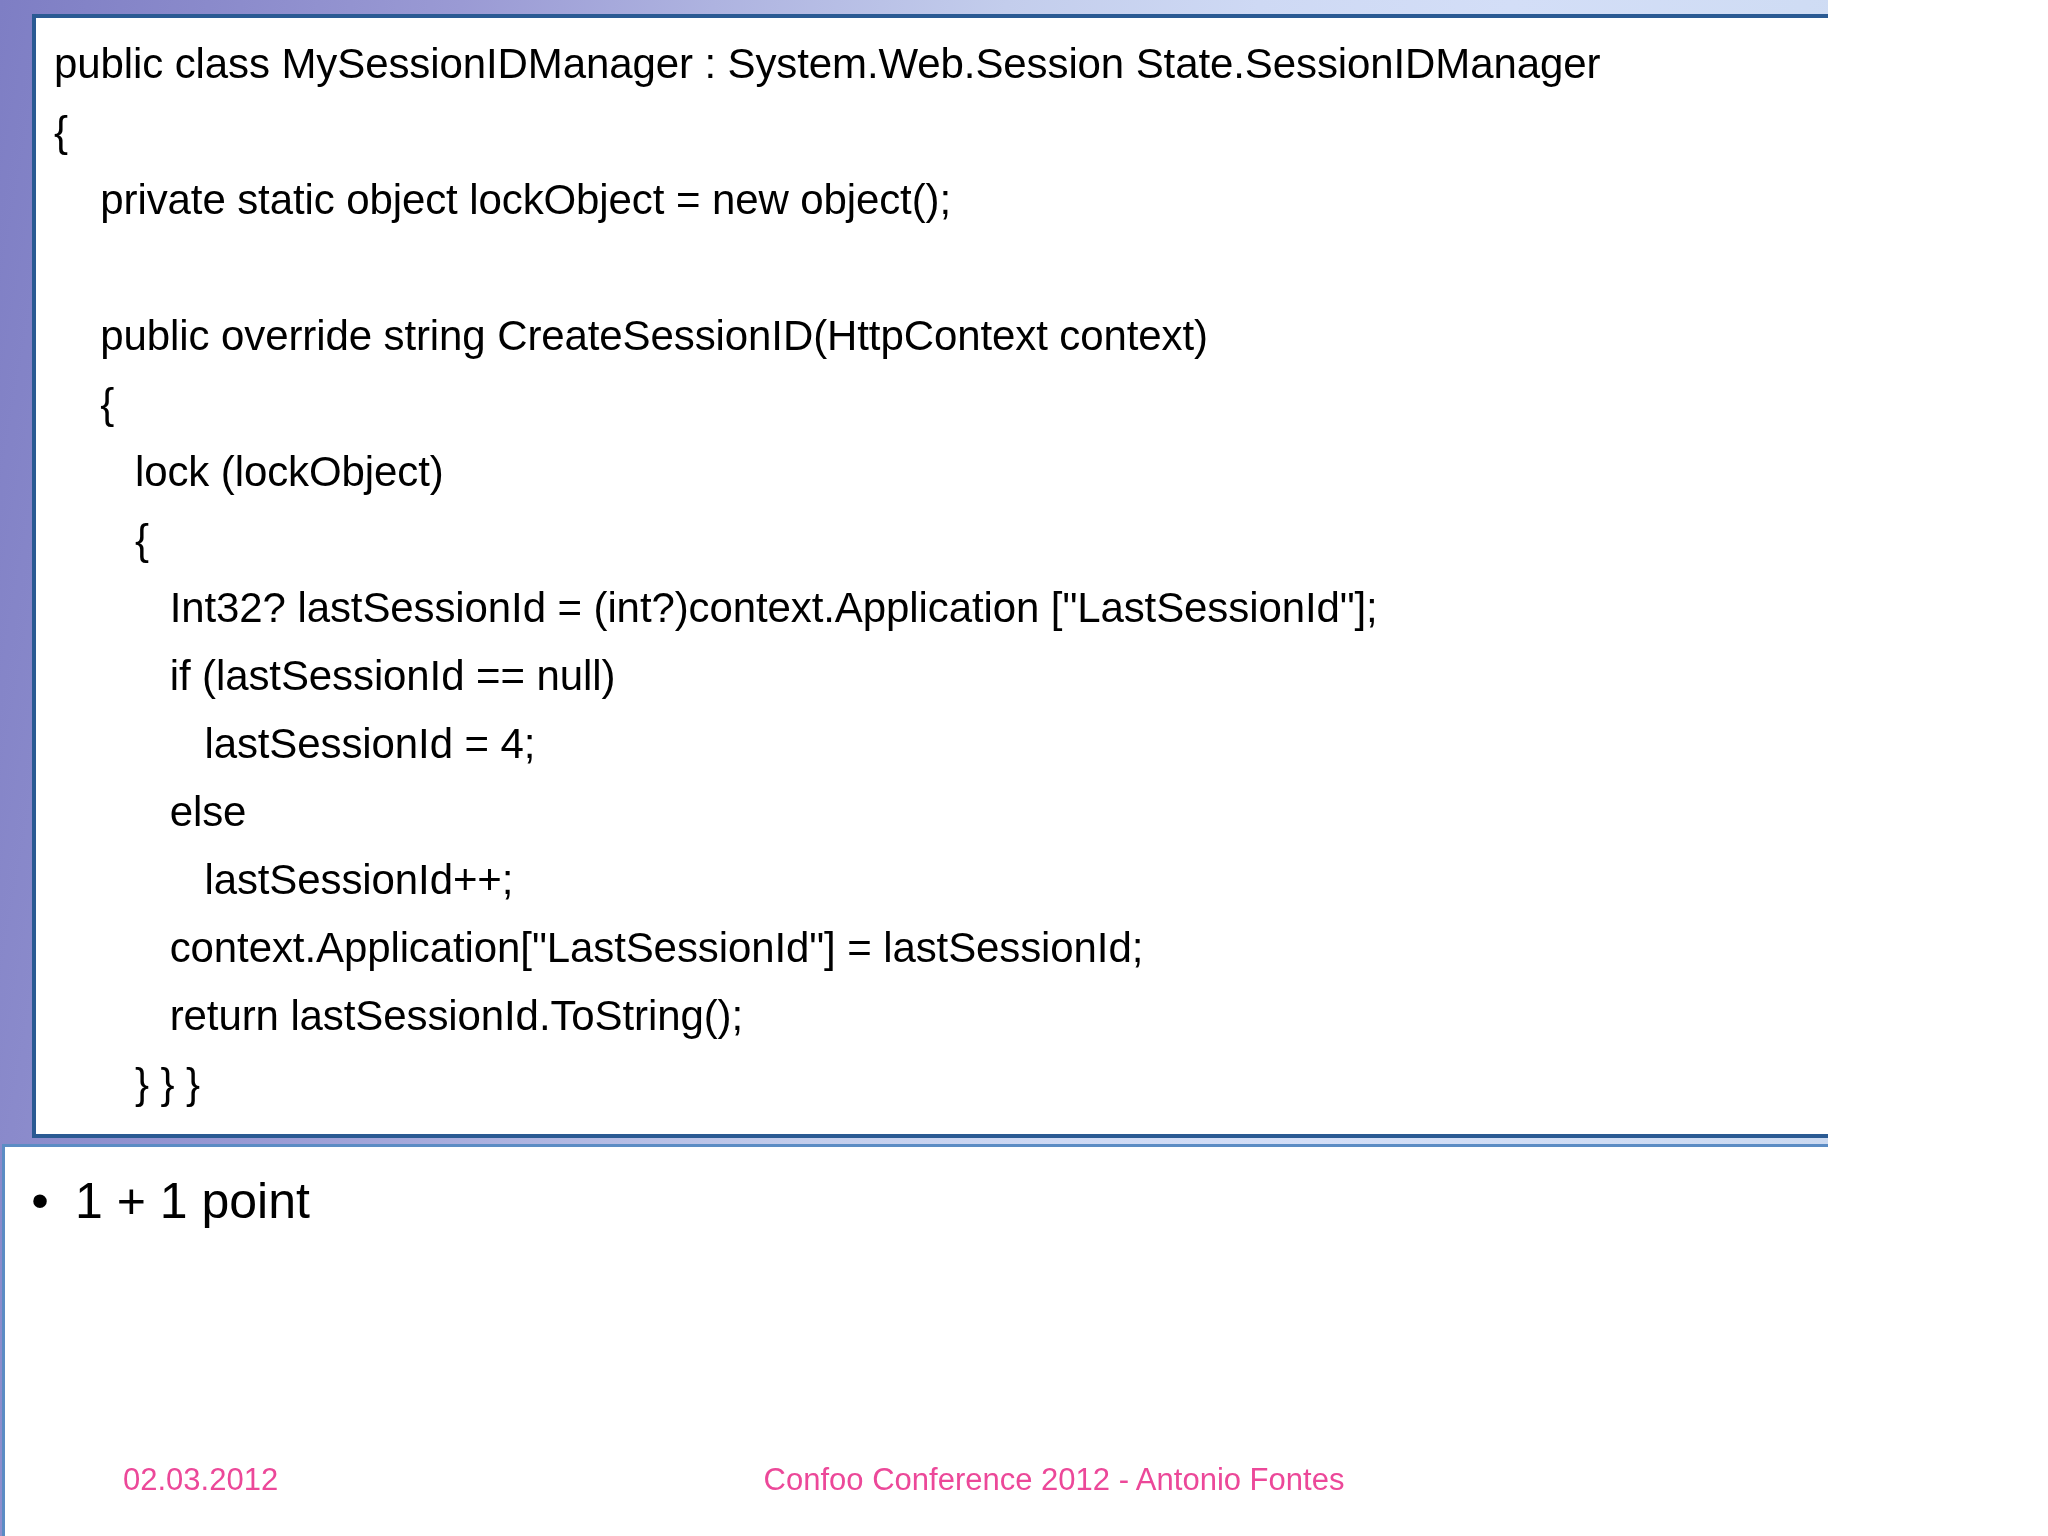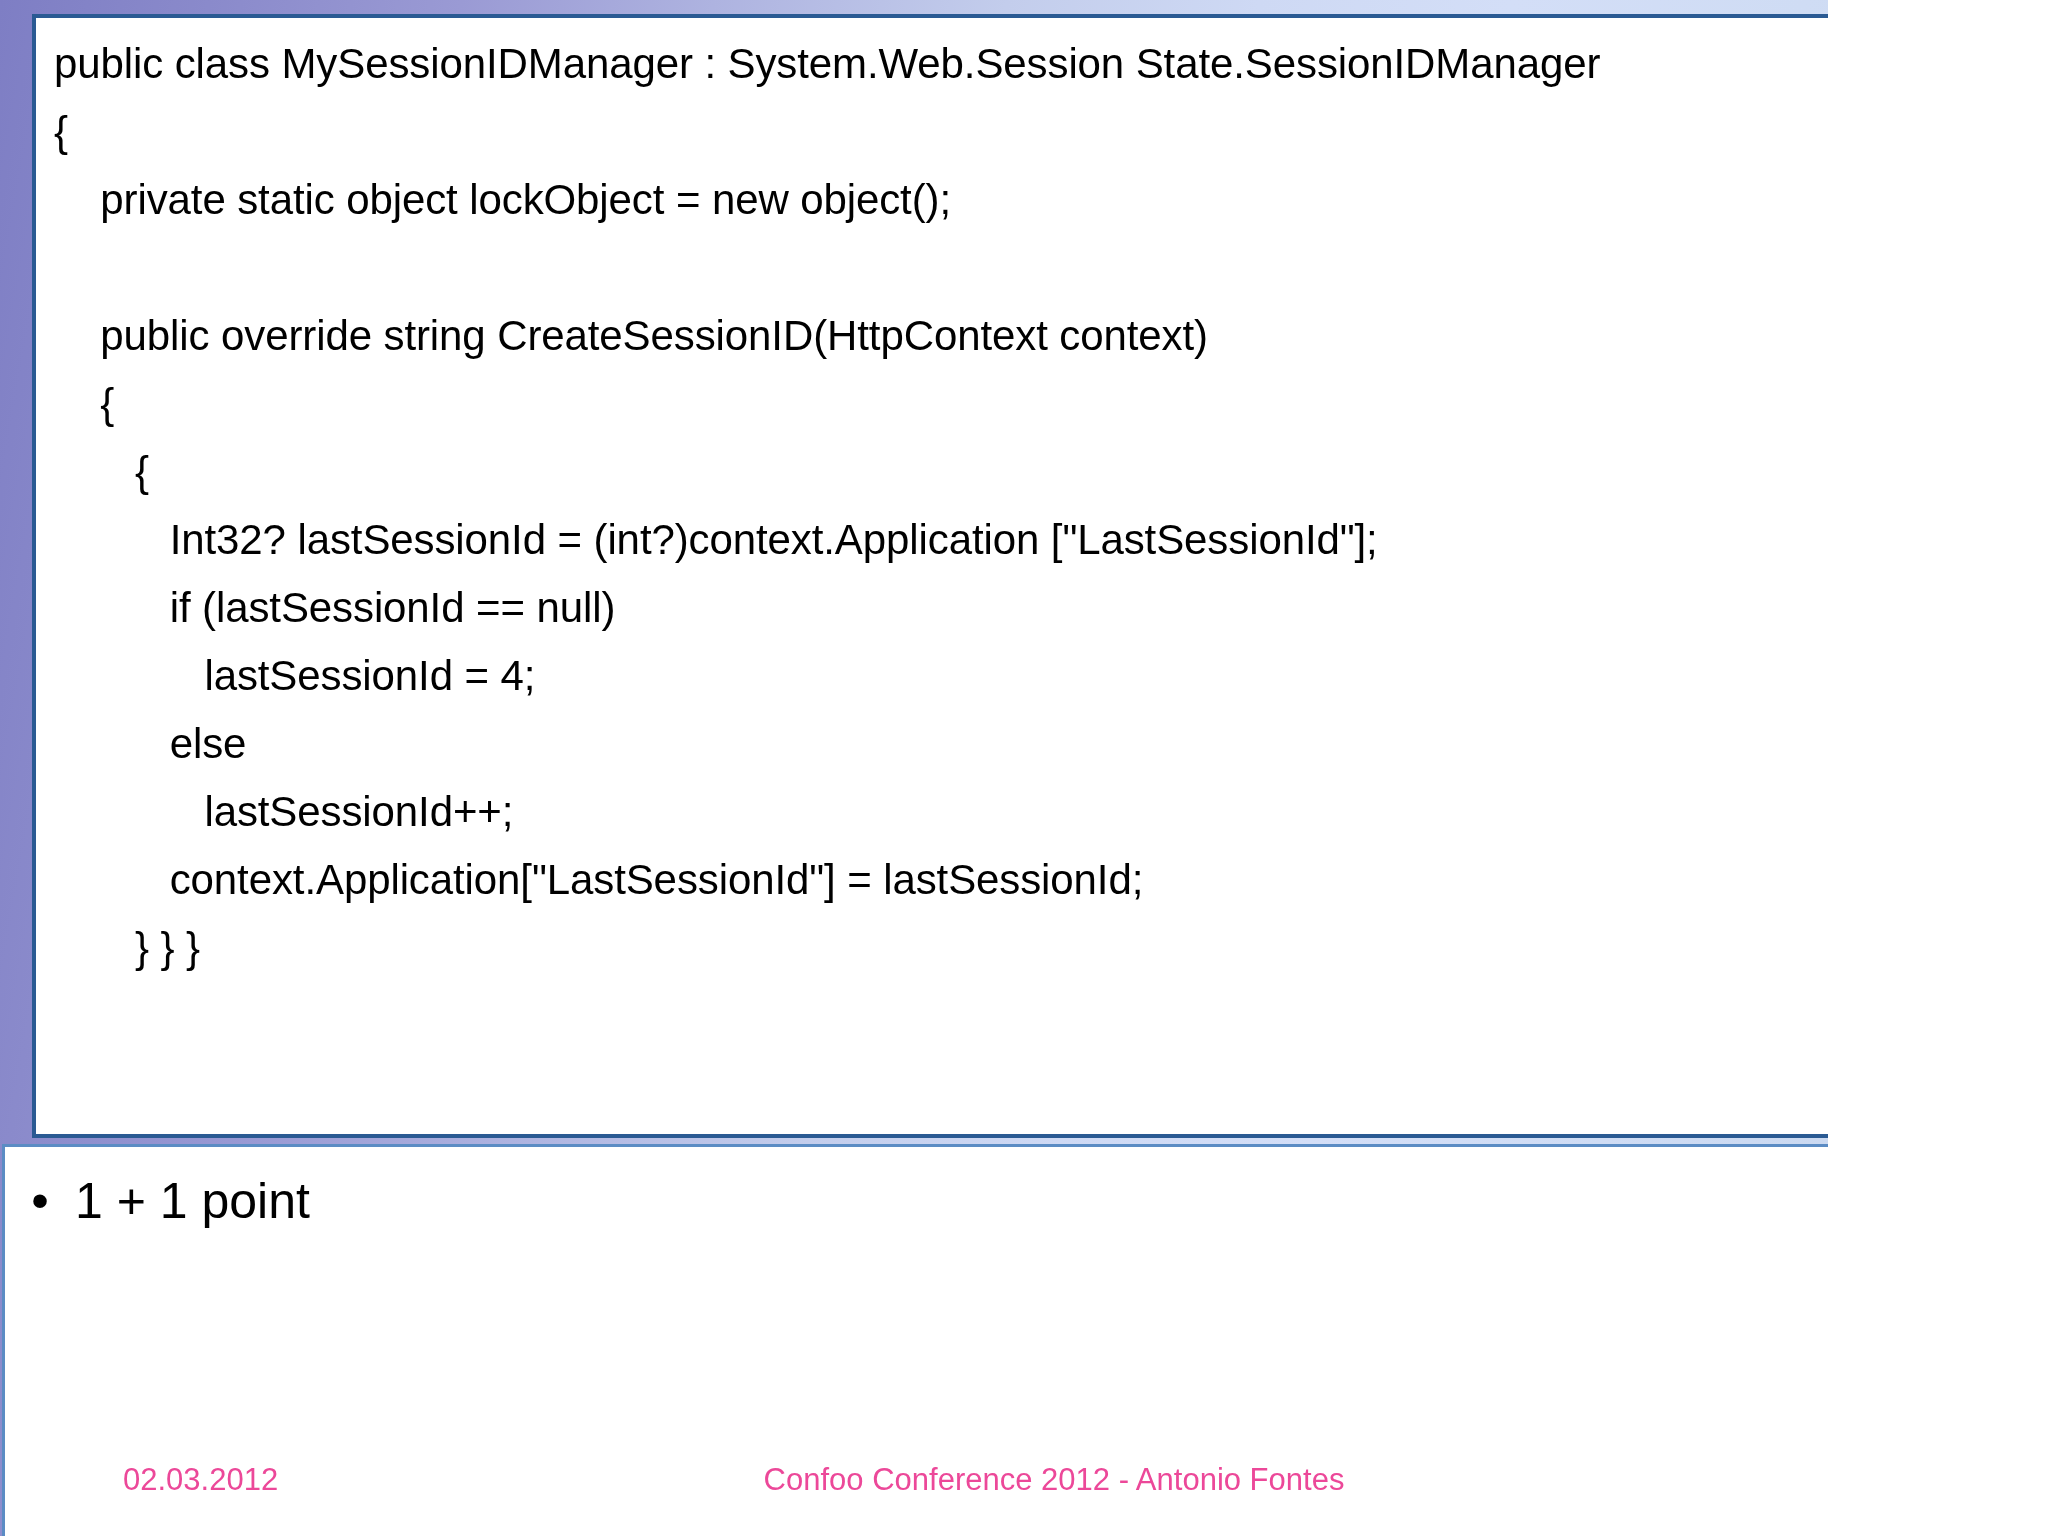--- a/index.html
+++ b/index.html
@@ -127,27 +127,29 @@
 <div id="slide">
 
   <div id="code-block">
     <div id="code-lines">
       <div class="code-line">public class MySessionIDManager : System.Web.Session State.SessionIDManager</div>
       <div class="code-line">{</div>
       <div class="code-line">    private static object lockObject = new object();</div>
       <div class="code-line blank"></div>
       <div class="code-line">    public override string CreateSessionID(HttpContext context)</div>
       <div class="code-line">    {</div>
+      <div class="code-line">       lock (lockObject)</div>
       <div class="code-line">       {</div>
       <div class="code-line">          Int32? lastSessionId = (int?)context.Application ["LastSessionId"];</div>
       <div class="code-line">          if (lastSessionId == null)</div>
       <div class="code-line">             lastSessionId = 4;</div>
       <div class="code-line">          else</div>
       <div class="code-line">             lastSessionId++;</div>
       <div class="code-line">          context.Application["LastSessionId"] = lastSessionId;</div>
+      <div class="code-line">          return lastSessionId.ToString();</div>
       <div class="code-line">       } } }</div>
     </div>
   </div>
 
   <div id="lower-panel">
 
     <div id="bullet-list">
       <div class="bullet-row">
         <span class="bullet-dot">•</span>
         <span class="bullet-text">1 + 1 point</span>

